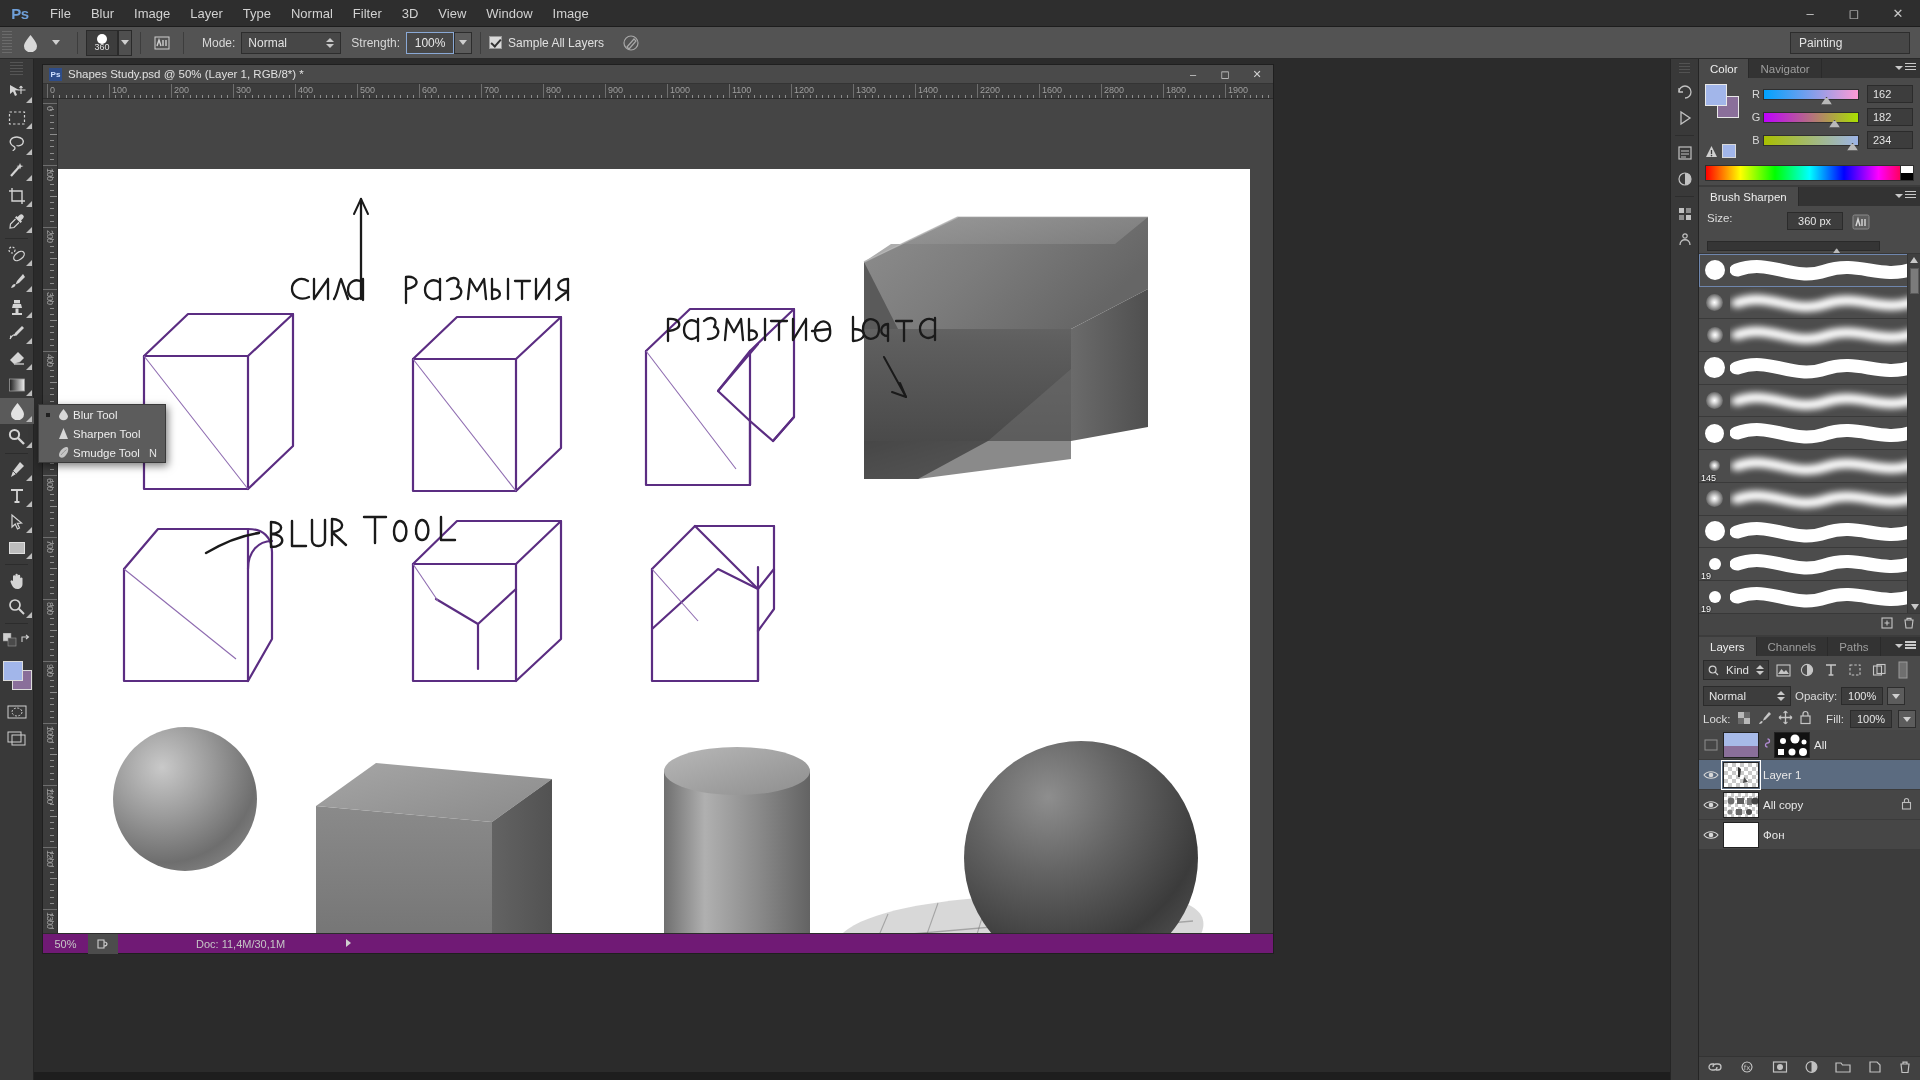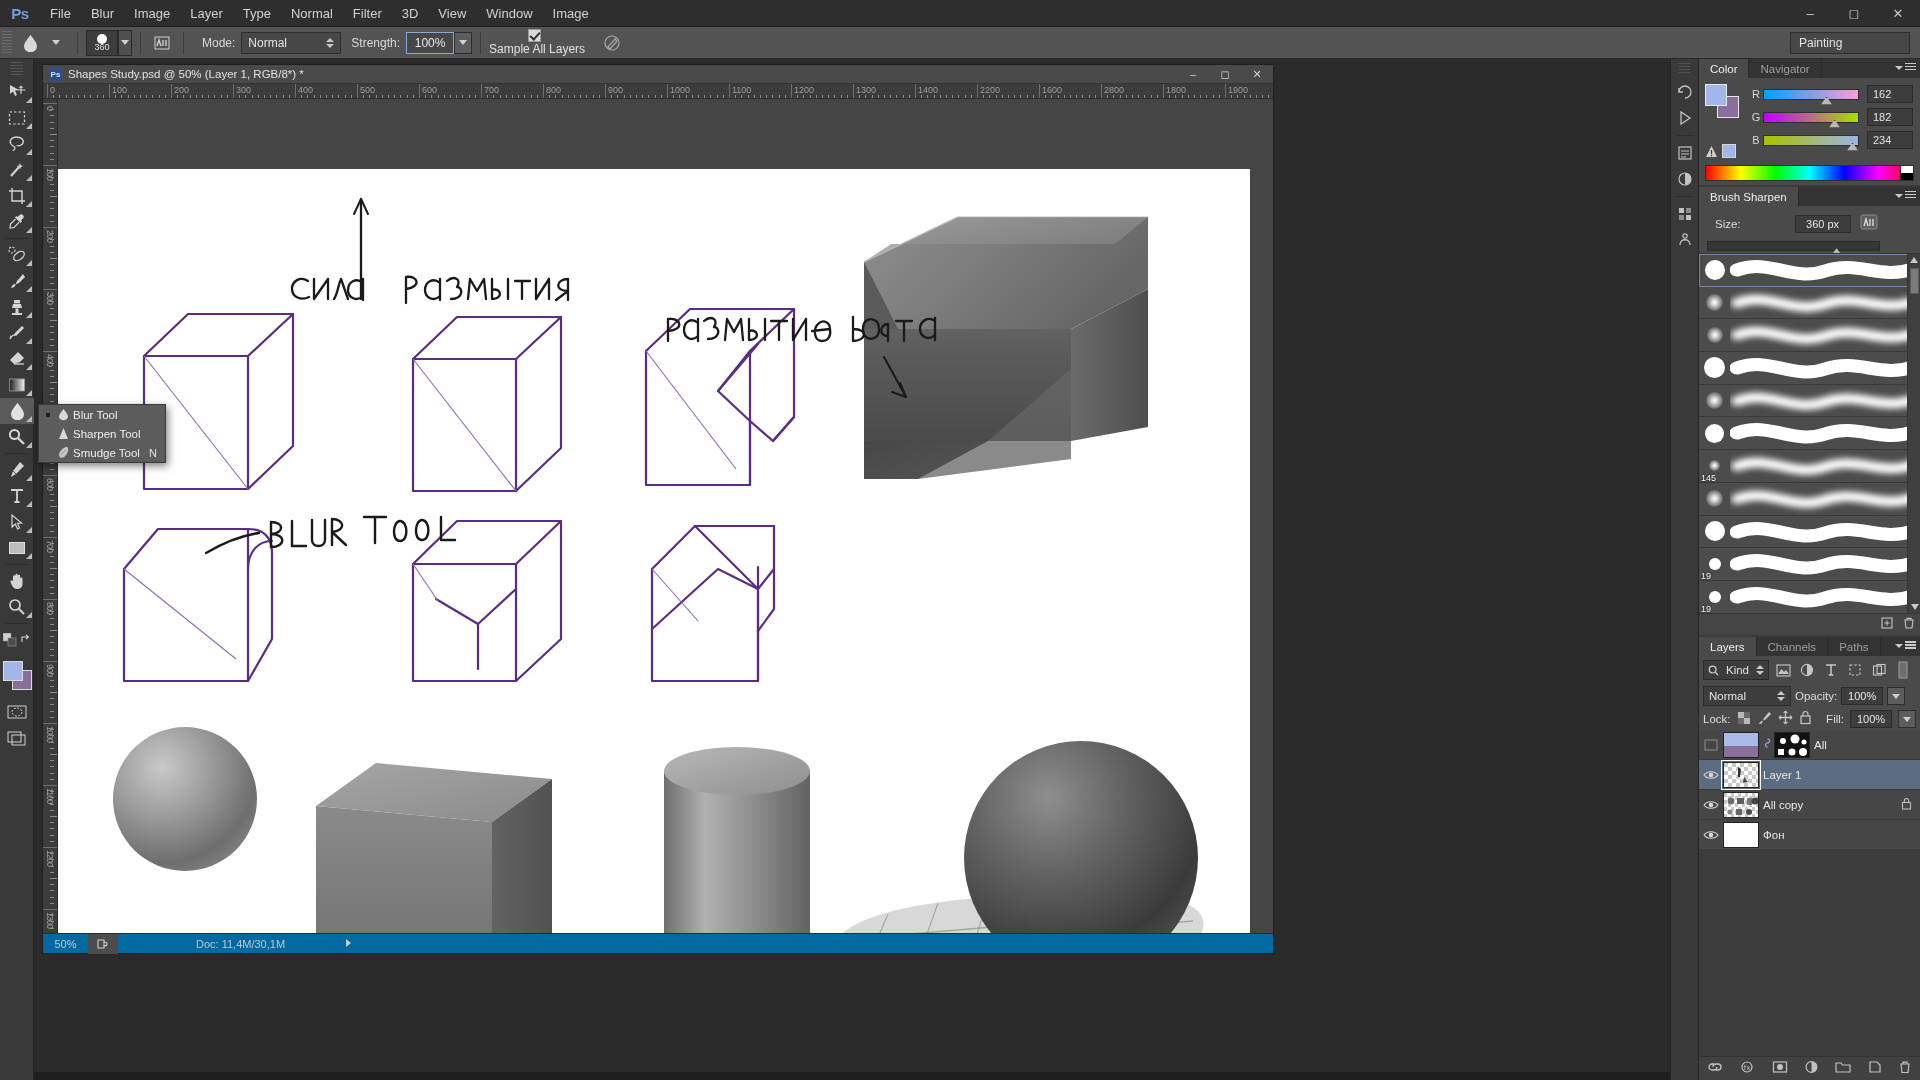--- a/index.html
+++ b/index.html
@@ -59,21 +59,21 @@
   .stepper i.up{border-bottom:4px solid #c8c8c8;}
   .stepper i.dn{border-top:4px solid #c8c8c8;}
   .ob-num{
     background:#474747;border:1px solid #2d2d2d;height:22px;width:48px;
     display:flex;align-items:center;justify-content:center;font-size:12px;color:#e8e8e8;
   }
   .ob-num.focus{border:1px solid #8aa9d6;}
   .sq-arrow{width:18px;height:22px;background:#5c5c5c;border:1px solid #2d2d2d;display:flex;align-items:center;justify-content:center;}
   .chk{width:13px;height:13px;border:1px solid #9a9a9a;background:#d9d9d9;position:relative;margin-right:6px;}
   .chk:after{content:"";position:absolute;left:3px;top:0px;width:4px;height:8px;border:solid #333;border-width:0 2px 2px 0;transform:rotate(42deg);}
-  .ob-check{display:flex;align-items:center;font-size:12px;color:#e0e0e0;flex-direction:column;}
+  .ob-check{display:flex;align-items:center;font-size:12px;color:#e0e0e0;}
   .workspace-btn{
     position:absolute;right:10px;top:5px;height:22px;min-width:120px;
     background:#474747;border:1px solid #2d2d2d;display:flex;align-items:center;
     padding:8px 8px;font-size:12px;color:#e2e2e2;
   }
 
   
   .toolbar{
     position:absolute;left:0;top:59px;width:34px;height:1021px;background:#393939;
     border-right:1px solid #252525;
@@ -117,21 +117,21 @@
   }
   .rtick{position:absolute;top:0;width:1px;height:5px;background:#8c8c8c;}
   .rtick.major{height:15px;background:#6e6e6e;width:1px;}
   .rlab{position:absolute;top:1px;font-size:9px;color:#9e9e9e;}
   .vtick{position:absolute;left:0;height:1px;width:5px;background:#8c8c8c;}
   .vtick.major{width:15px;background:#6e6e6e;}
   .vlab{position:absolute;left:2px;font-size:9px;color:#9e9e9e;writing-mode:vertical-rl;letter-spacing:-1px;}
   .canvas-area{position:absolute;left:15px;top:34px;right:0;bottom:20px;background:#454545;overflow:hidden;}
   .paper{position:absolute;left:0px;top:70px;width:1192px;height:833px;background:#fff;}
   .doc-status{
-    position:absolute;left:0;bottom:0;height:20px;right:0;background:#0369a1;
+    position:absolute;left:0;bottom:0;height:20px;right:0;background:#701a75;
     display:flex;align-items:center;border-top:1px solid #2c2c2c;font-size:11px;color:#c6c6c6;
   }
   .ds-zoom{width:45px;text-align:center;}
   .ds-icon{width:30px;display:flex;align-items:center;justify-content:center;background:#4c4c4c;height:20px;}
   .ds-doc{padding-left:78px;}
   .ds-arrow{margin-left:58px;}
 
   
   .flyout{
     position:absolute;left:38px;top:404px;width:128px;background:#5c5c5c;
@@ -171,21 +171,21 @@
     clip-path:polygon(50% 0,100% 100%,0 100%);}
   .cp-val{width:46px;height:18px;background:#3d3d3d;border:1px solid #2b2b2b;font-size:11px;
     color:#e4e4e4;display:flex;align-items:center;padding-left:5px;}
   .cp-warn{display:flex;align-items:center;gap:4px;height:20px;}
   .cp-ramp{position:absolute;left:6px;right:6px;bottom:4px;height:16px;border:1px solid #2f2f2f;
     background:linear-gradient(to right,#ff0000,#ffff00,#00ff00,#00ffff,#0000ff,#ff00ff,#ff0000);}
   .cp-ramp:after{content:"";position:absolute;right:0;top:0;width:12px;height:100%;
     background:linear-gradient(to bottom,#fff 0 50%,#000 50% 100%);border-left:1px solid #2f2f2f;}
 
   
-  .bp-size-row{display:flex;align-items:center;padding:6px 6px 4px 16px;}
+  .bp-size-row{display:flex;padding:6px 6px 4px 8px;}
   .bp-size-lbl{font-size:11.5px;color:#dcdcdc;margin-right:8px;}
   .bp-size-val{width:56px;height:18px;background:#3d3d3d;border:1px solid #2b2b2b;
      font-size:11px;color:#e6e6e6;display:flex;align-items:center;justify-content:center;margin-left:46px;}
   .bp-slider{margin:2px 40px 2px 8px;height:10px;background:#353535;border:1px solid #2a2a2a;position:relative;}
   .bp-slider .t{position:absolute;left:72%;top:6px;width:11px;height:8px;background:#b9b9b9;border:1px solid #4a4a4a;clip-path:polygon(50% 0,100% 100%,0 100%);}
   .bp-list{position:relative;background:#484848;height:360px;overflow:hidden;border-top:1px solid #373737;}
   .bp-row{height:32.7px;display:flex;border-bottom:1px solid #3a3a3a;position:relative;background:#4c4c4c;}
   .bp-row.sel{outline:1px solid #6f86ad;outline-offset:-1px;}
   .bp-tip{width:31px;position:relative;display:flex;align-items:center;justify-content:center;}
   .bp-tip .circ{border-radius:50%;}

